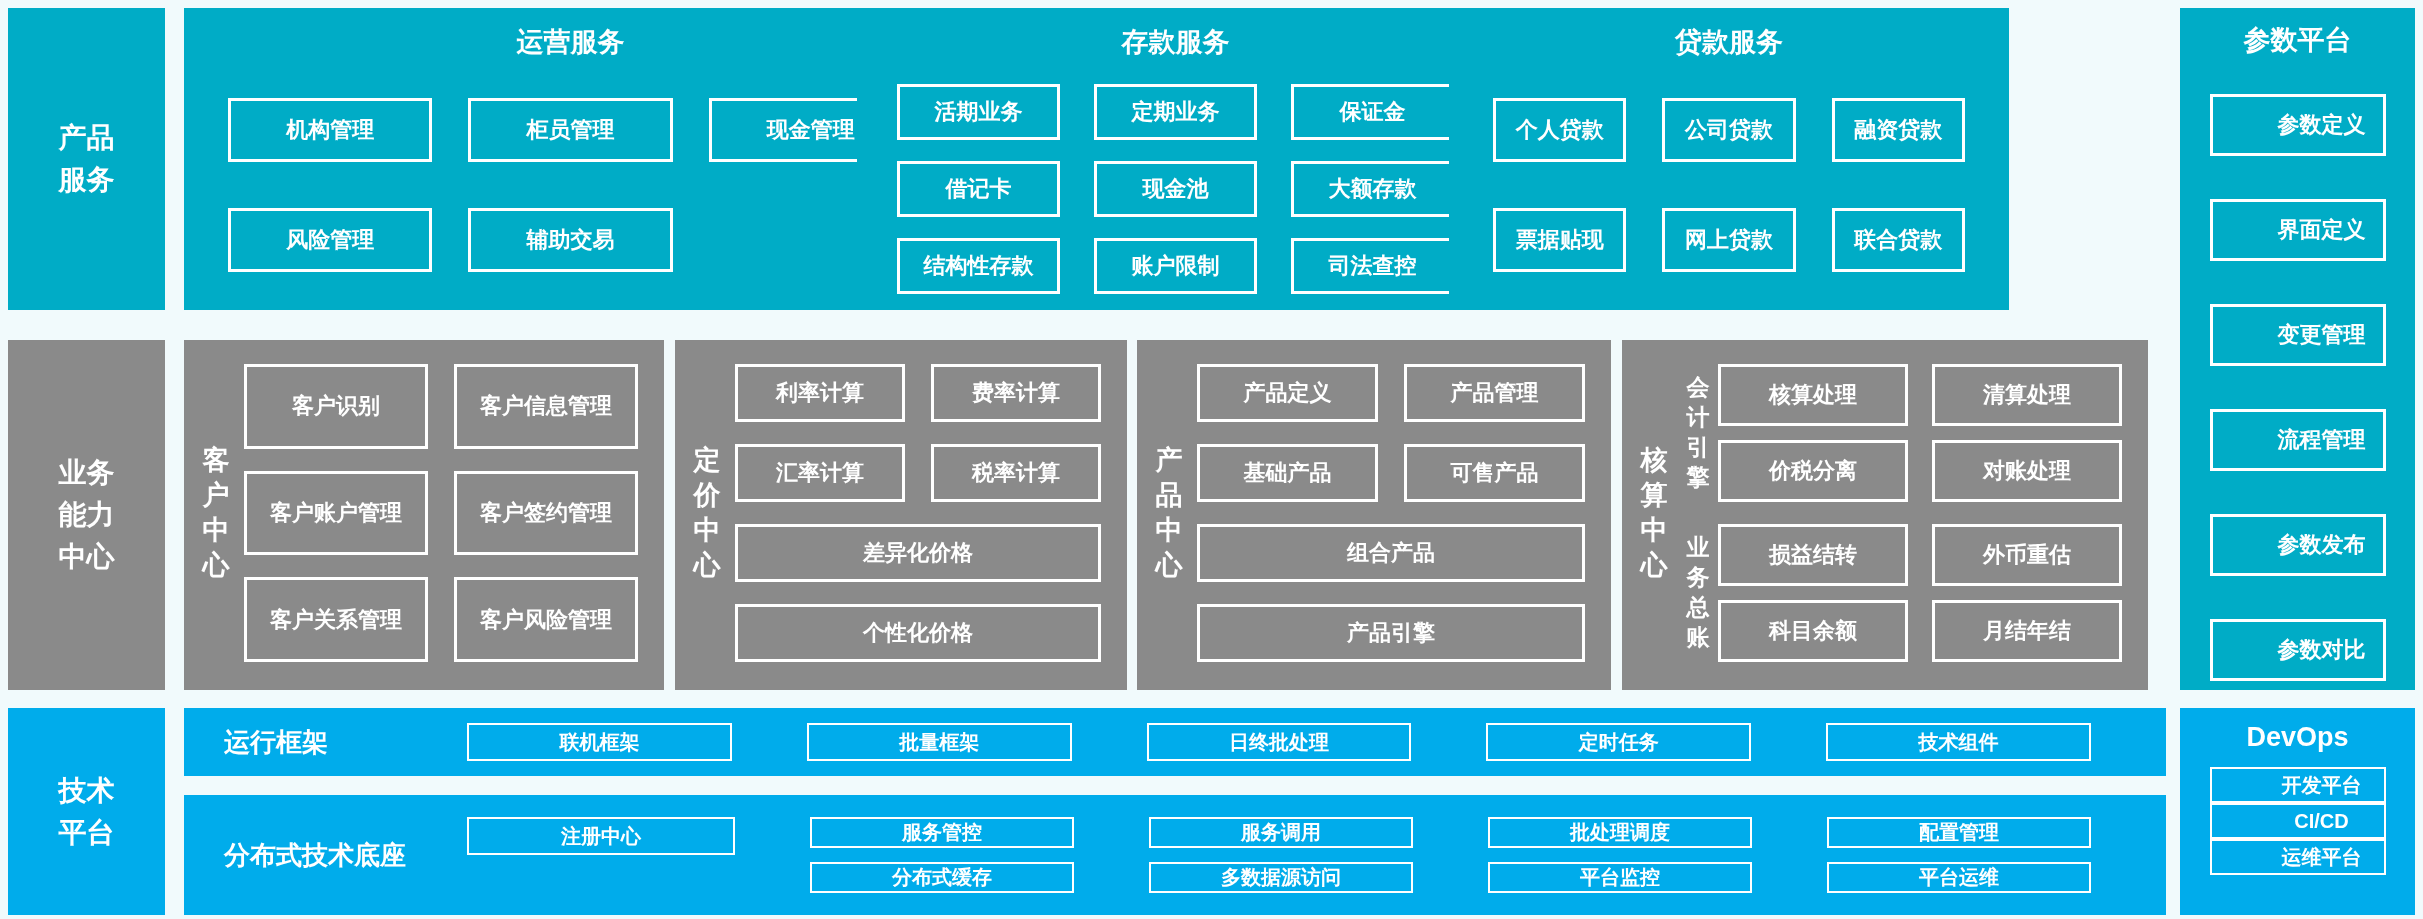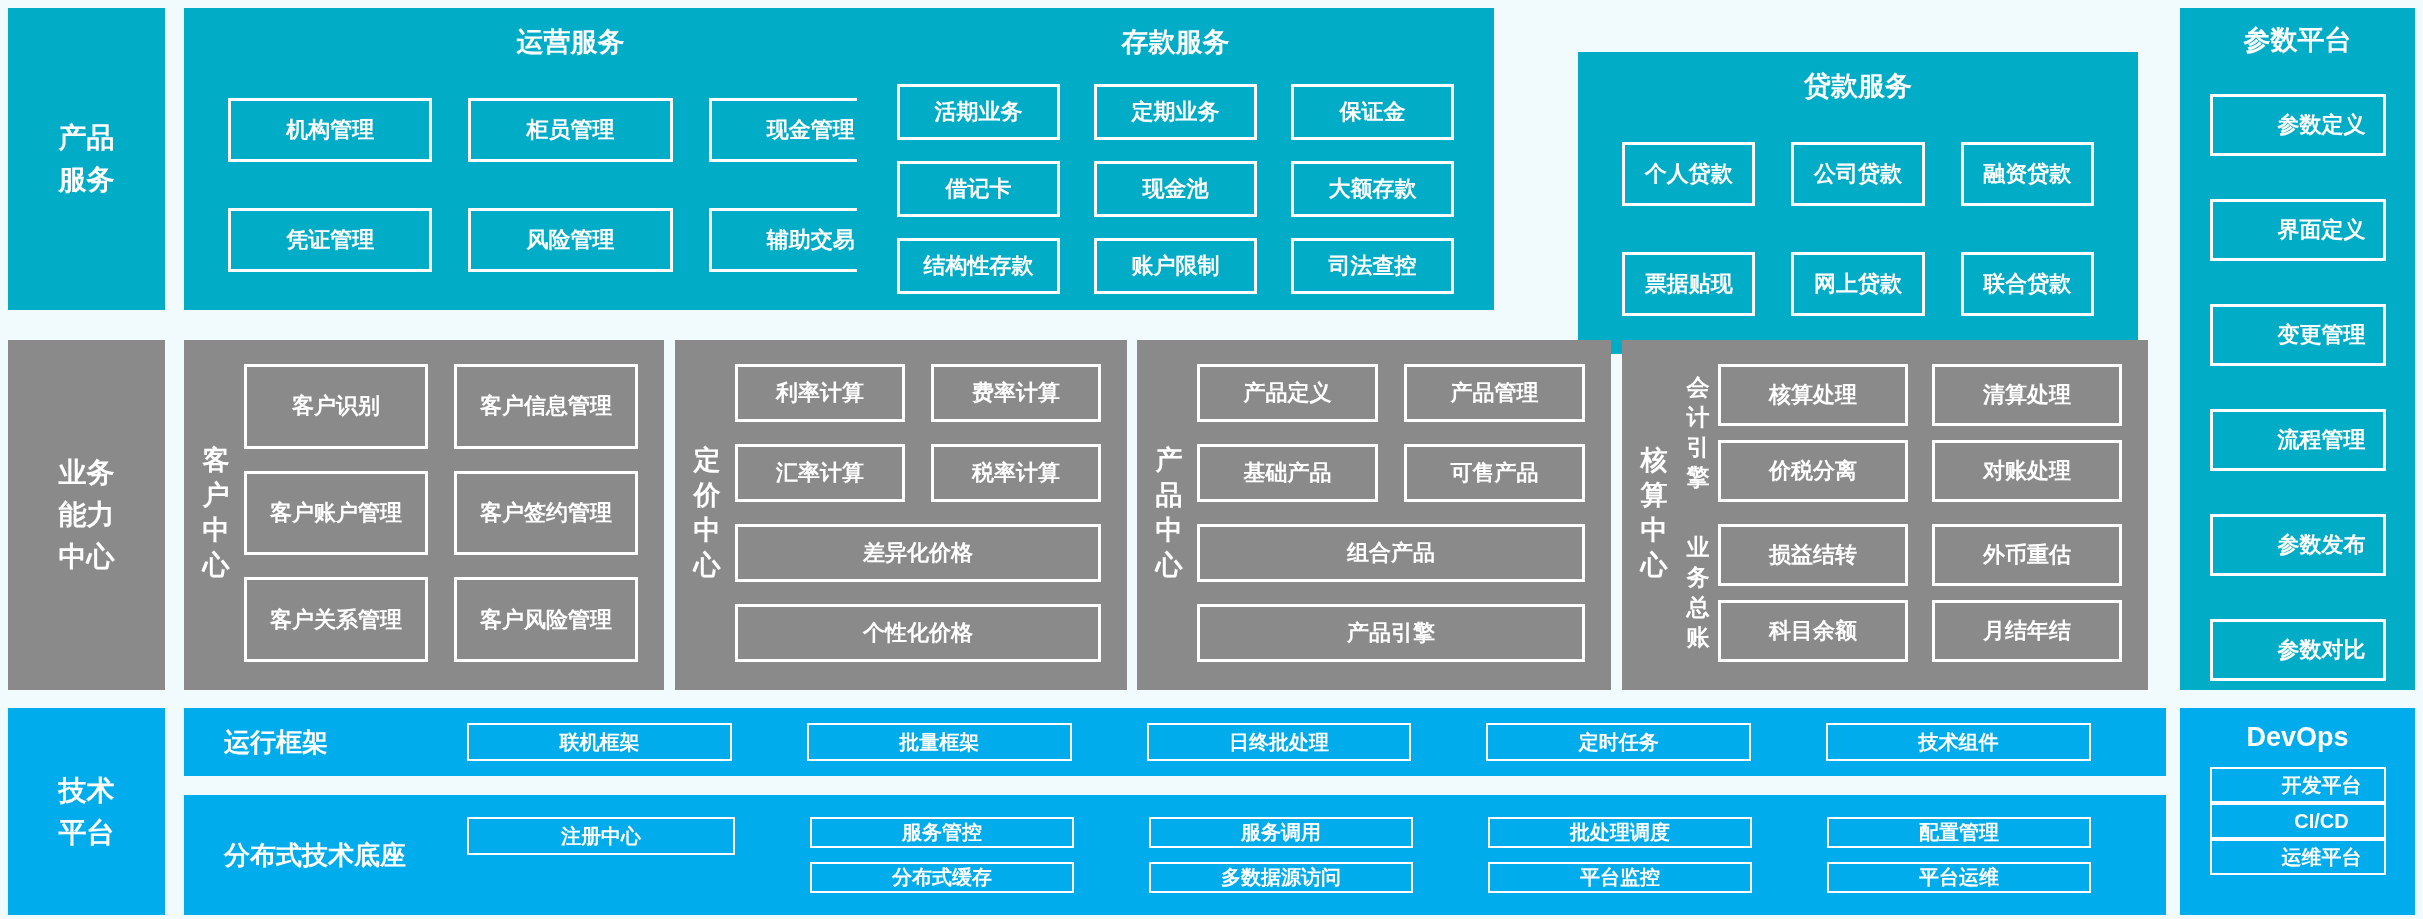--- a/index.html
+++ b/index.html
@@ -77,42 +77,41 @@
 
 <div class="region blue rail" style="left:8px;top:708px;width:157px;height:207px;">技术
 平台</div>
 
 <div class="region teal sec" style="left:184px;top:8px;width:773px;height:302px;">
   <div class="sec-title">运营服务</div>
   <div class="grid3 g-ops">
       <div class="box">机构管理</div>
       <div class="box">柜员管理</div>
       <div class="box">现金管理</div>
-      <div class="box">凭证管理</div>
       <div class="box">风险管理</div>
       <div class="box">辅助交易</div>
     </div>
 </div>
 
 <div class="region teal sec" style="left:857px;top:8px;width:637px;height:302px;">
   <div class="sec-title">存款服务</div>
   <div class="grid3 g-dep">
       <div class="box">活期业务</div>
       <div class="box">定期业务</div>
       <div class="box">保证金</div>
       <div class="box">借记卡</div>
       <div class="box">现金池</div>
       <div class="box">大额存款</div>
       <div class="box">结构性存款</div>
       <div class="box">账户限制</div>
       <div class="box">司法查控</div>
     </div>
 </div>
 
-<div class="region teal sec" style="left:1578px;top:8px;width:560px;height:302px;margin-top:44px;">
+<div class="region teal sec" style="left:1449px;top:8px;width:560px;height:302px;">
   <div class="sec-title">贷款服务</div>
   <div class="grid3 g-ops">
       <div class="box">个人贷款</div>
       <div class="box">公司贷款</div>
       <div class="box">融资贷款</div>
       <div class="box">票据贴现</div>
       <div class="box">网上贷款</div>
       <div class="box">联合贷款</div>
     </div>
 </div>

